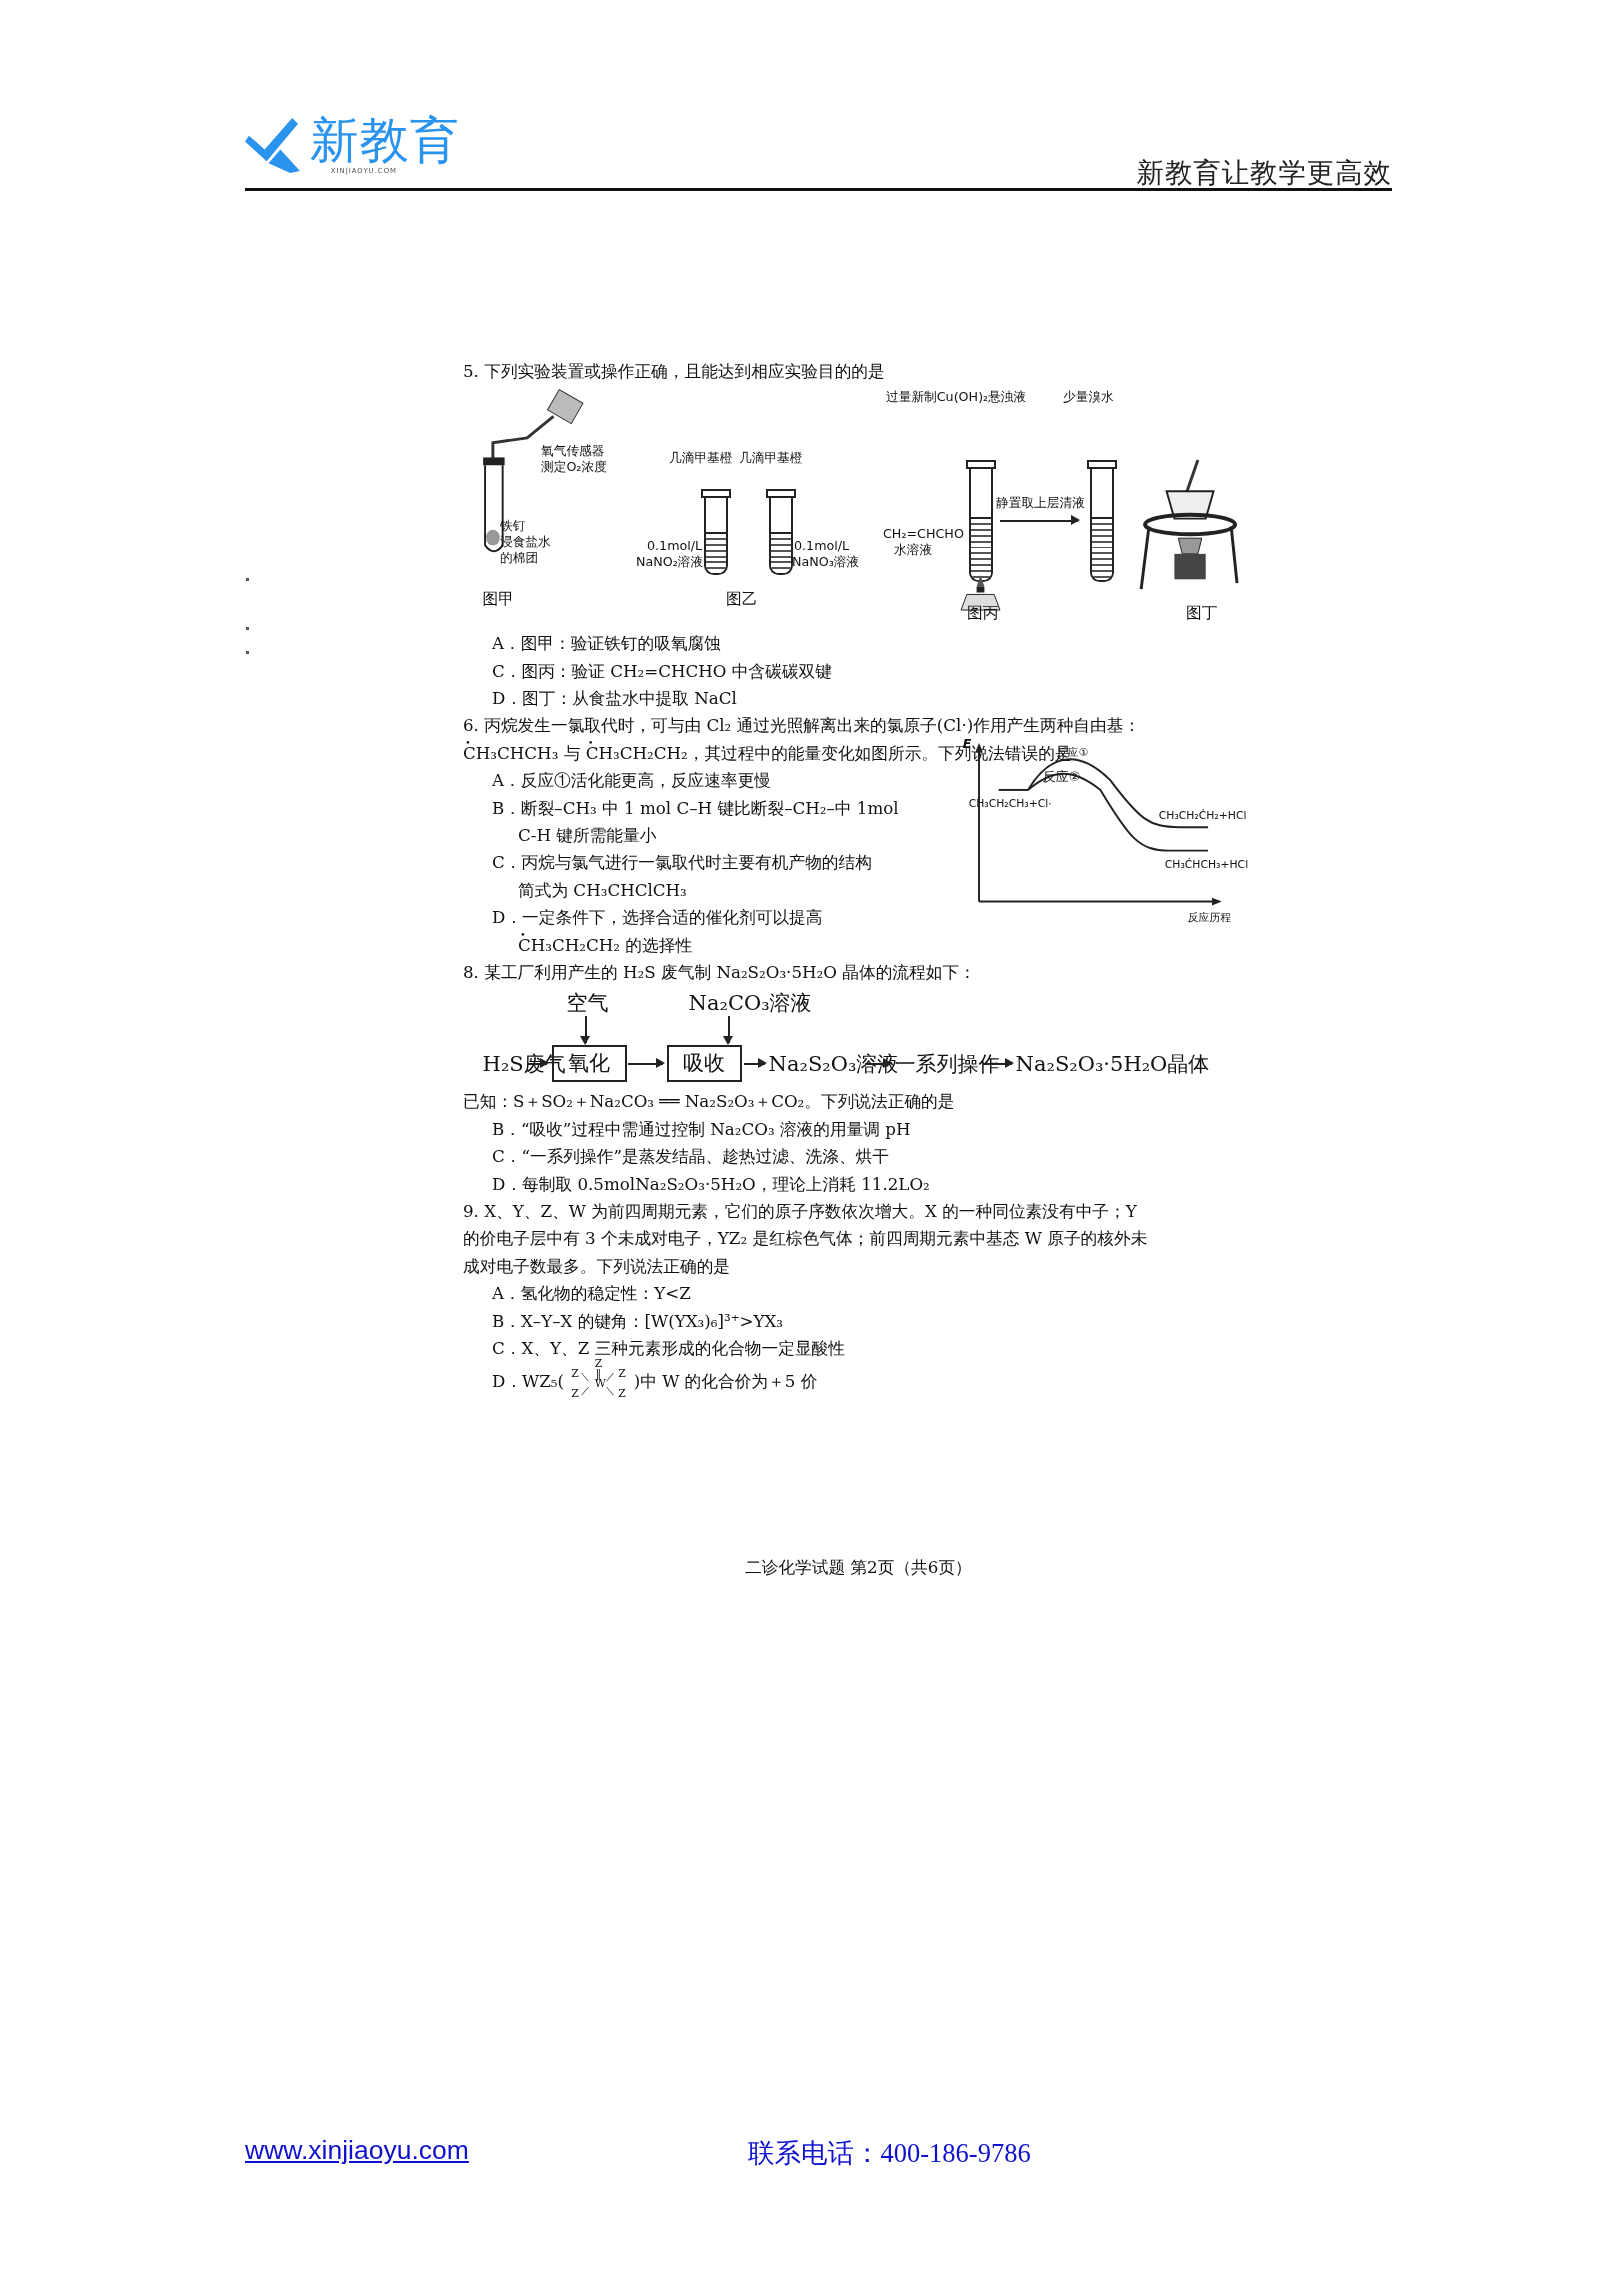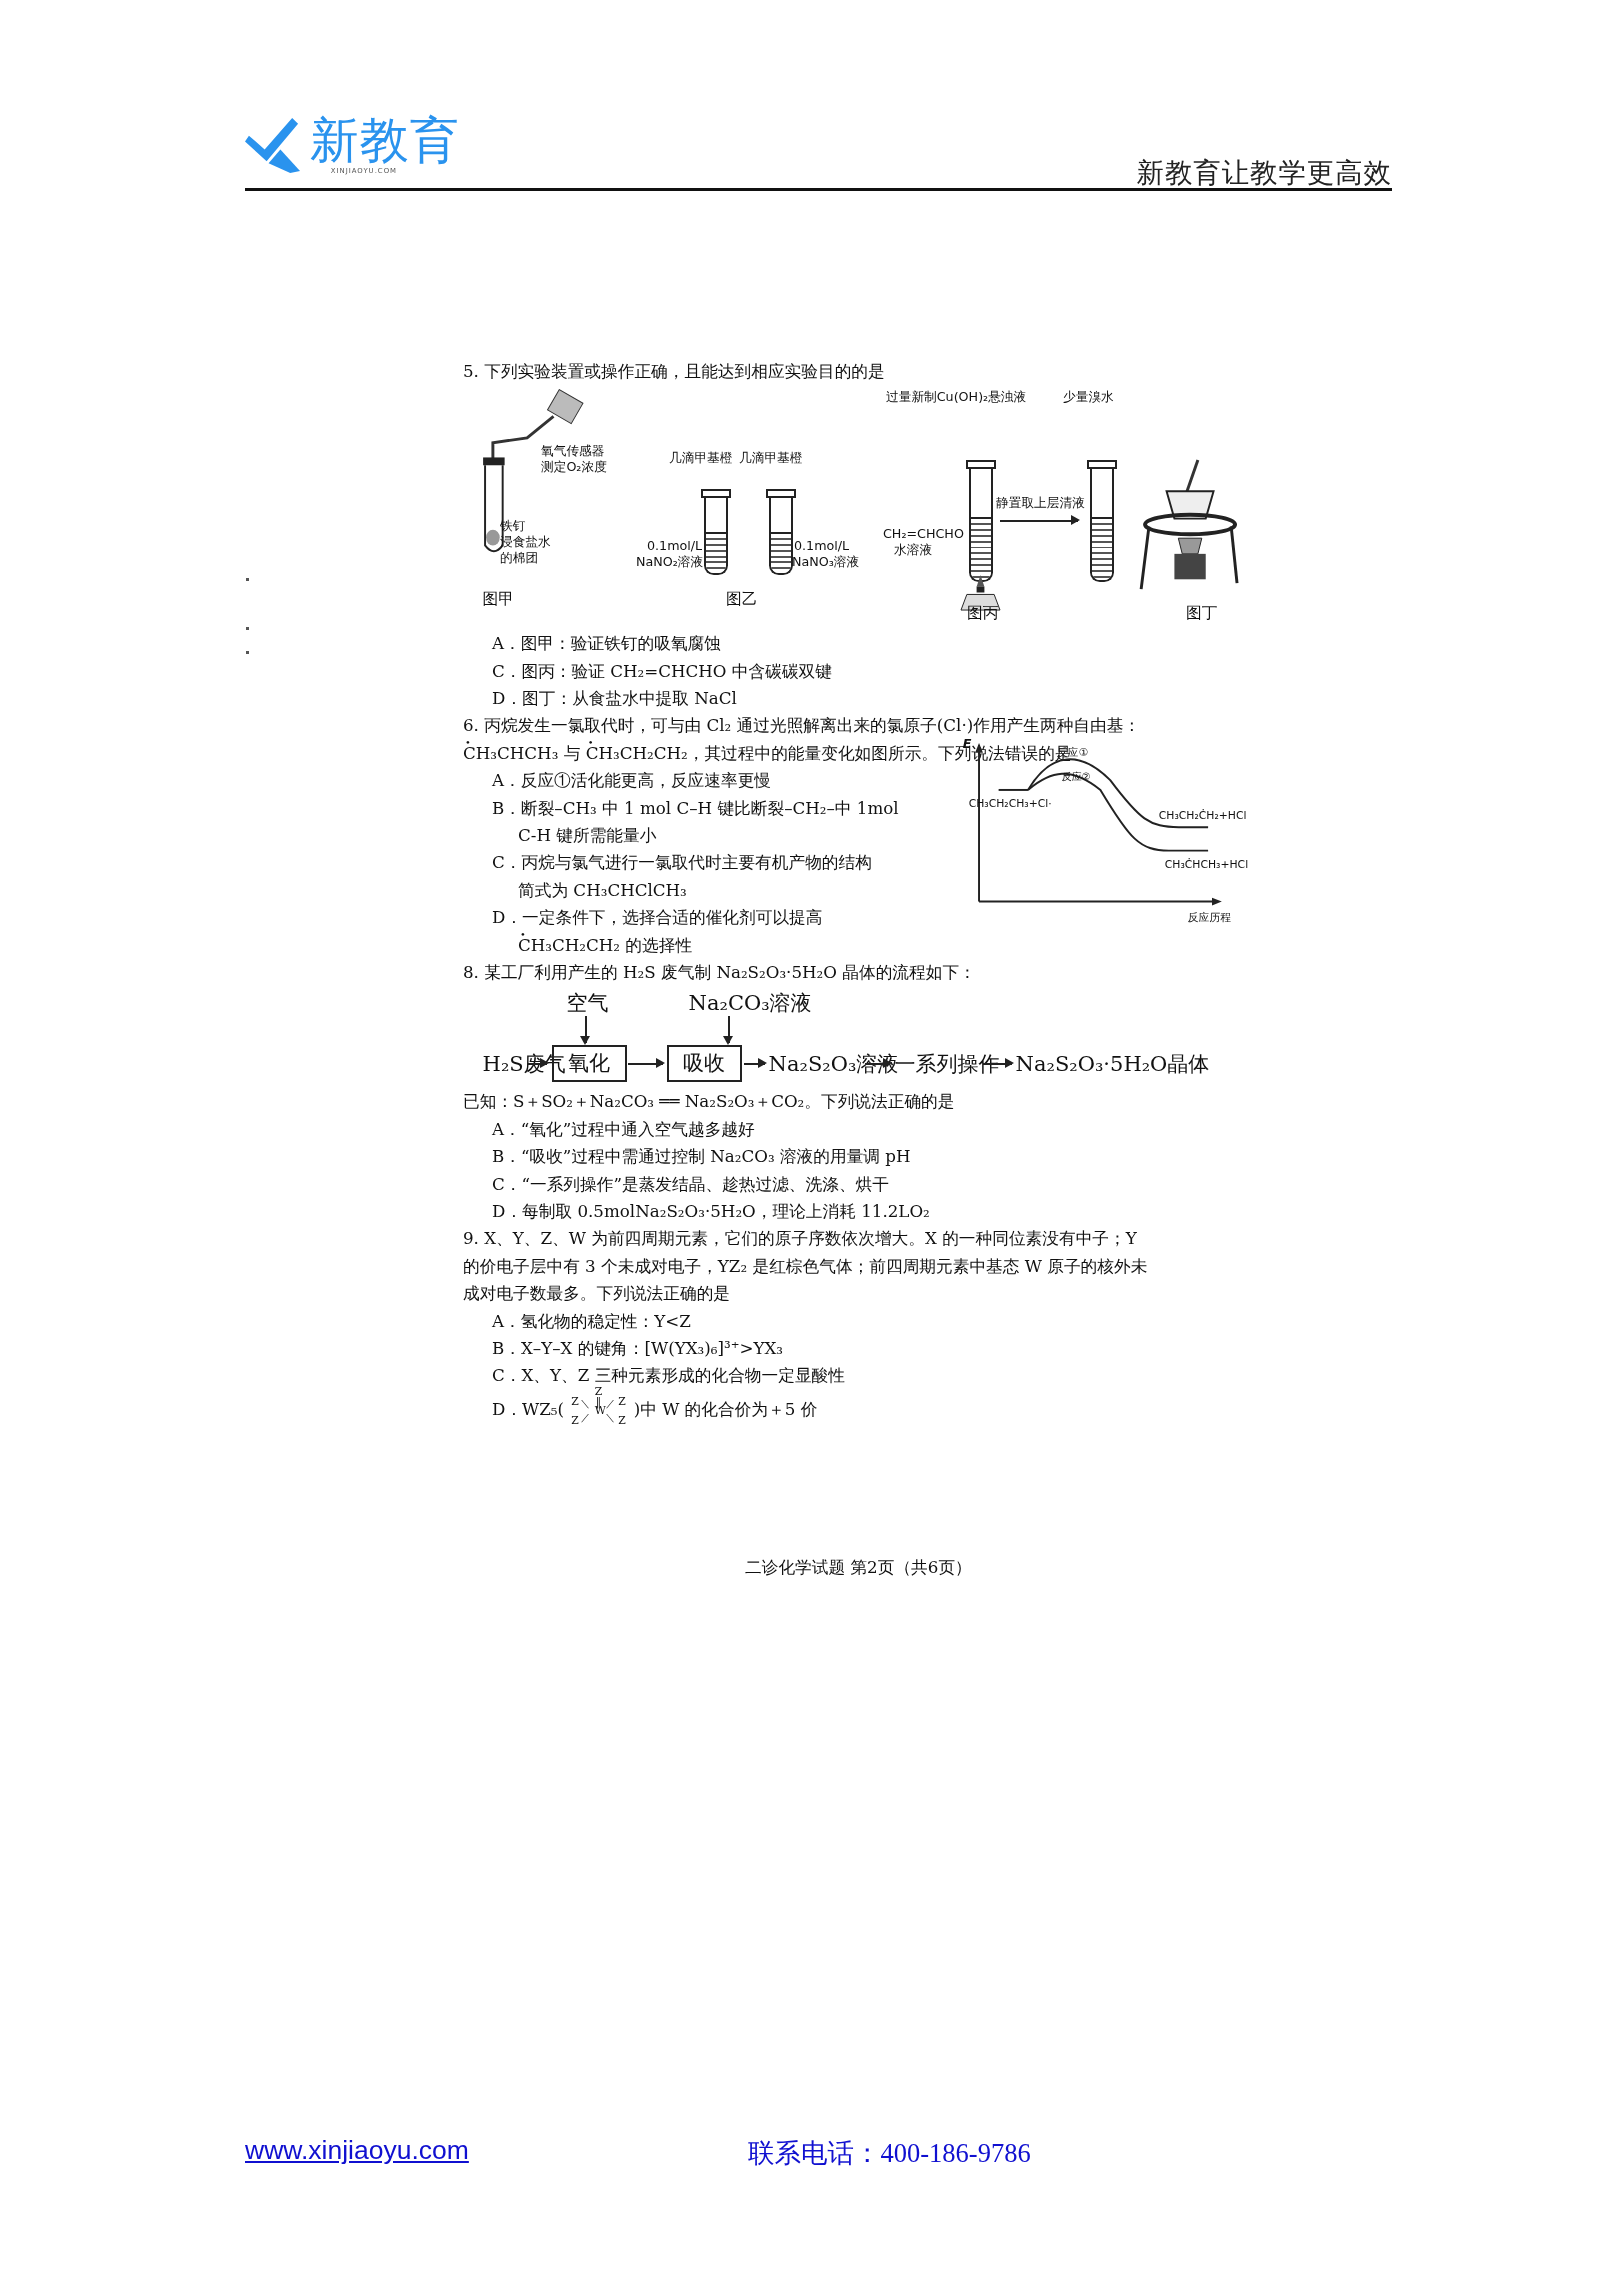--- a/index.html
+++ b/index.html
@@ -163,21 +163,21 @@
         <line x1="16" y1="164" x2="16" y2="4" stroke="#222" stroke-width="2"></line>
         <path d="M16 2 L12 12 L20 12 Z" fill="#222"></path>
         <line x1="16" y1="164" x2="260" y2="164" stroke="#222" stroke-width="2"></line>
         <path d="M264 164 L254 160 L254 168 Z" fill="#222"></path>
         <line x1="36" y1="50" x2="66" y2="50" stroke="#222" stroke-width="2"></line>
         <path d="M66 50 C90 10, 120 10, 150 40 C180 80, 190 88, 220 88 L250 88" fill="none" stroke="#222" stroke-width="2"></path>
         <path d="M66 50 C90 30, 110 26, 140 50 C170 100, 180 112, 210 112 L250 112" fill="none" stroke="#222" stroke-width="2"></path>
       </svg>
       <span class="tiny" style="left:0;top:-5.9px;font-style:italic;font-weight:bold">E</span>
       <span class="tiny" style="left:94px;top:3.9px;font-size:10.8px">反应①</span>
-      <span class="tiny" style="left:99px;top:27.4px;font-size:10px">反应②</span>
+      <span class="tiny" style="left:80px;top:27.4px;font-size:13px">反应②</span>
       <span class="tiny" style="left:5.9px;top:55px;font-size:10.8px">CH₃CH₂CH₃+Cl·</span>
       <span class="tiny" style="left:196px;top:67px;font-size:10.8px">CH₃CH₂ĊH₂+HCl</span>
       <span class="tiny" style="left:202px;top:116px;font-size:10.8px">CH₃ĊHCH₃+HCl</span>
       <span class="tiny" style="left:225px;top:169px;font-size:10.8px">反应历程</span>
     </div>
   </div>
 
 
   <div class="q">
     <div class="q-stem">8. 某工厂利用产生的 H₂S 废气制 Na₂S₂O₃·5H₂O 晶体的流程如下：</div>
@@ -192,21 +192,20 @@
       <div class="farrow" style="left:145px;top:73px;width:35px"></div>
       <div class="fbox" style="left:184px;top:55px">吸收</div>
       <div class="farrow" style="left:261px;top:73px;width:21.6px"></div>
       <span class="ftext" style="left:286px;top:61px">Na₂S₂O₃溶液</span>
       <div class="farrow" style="left:382px;top:73px;width:25.5px"></div>
       <span class="ftext" style="left:412px;top:61px">一系列操作</span>
       <div class="farrow" style="left:500px;top:73px;width:29px"></div>
       <span class="ftext" style="left:533px;top:61px">Na₂S₂O₃·5H₂O晶体</span>
     </div>
     <div class="q-stem">已知：S＋SO₂＋Na₂CO₃ ══ Na₂S₂O₃＋CO₂。下列说法正确的是</div>
-    <div class="opt">A．“氧化”过程中通入空气越多越好</div>
     <div class="opt">B．“吸收”过程中需通过控制 Na₂CO₃ 溶液的用量调 pH</div>
     <div class="opt">C．“一系列操作”是蒸发结晶、趁热过滤、洗涤、烘干</div>
     <div class="opt">D．每制取 0.5molNa₂S₂O₃·5H₂O，理论上消耗 11.2LO₂</div>
   </div>
 
   <div class="q">
     <div class="q-stem">9. X、Y、Z、W 为前四周期元素，它们的原子序数依次增大。X 的一种同位素没有中子；Y</div>
     <div class="q-stem">的价电子层中有 3 个未成对电子，YZ₂ 是红棕色气体；前四周期元素中基态 W 原子的核外未</div>
     <div class="q-stem">成对电子数最多。下列说法正确的是</div>
     <div class="opt">A．氢化物的稳定性：Y&lt;Z</div>

